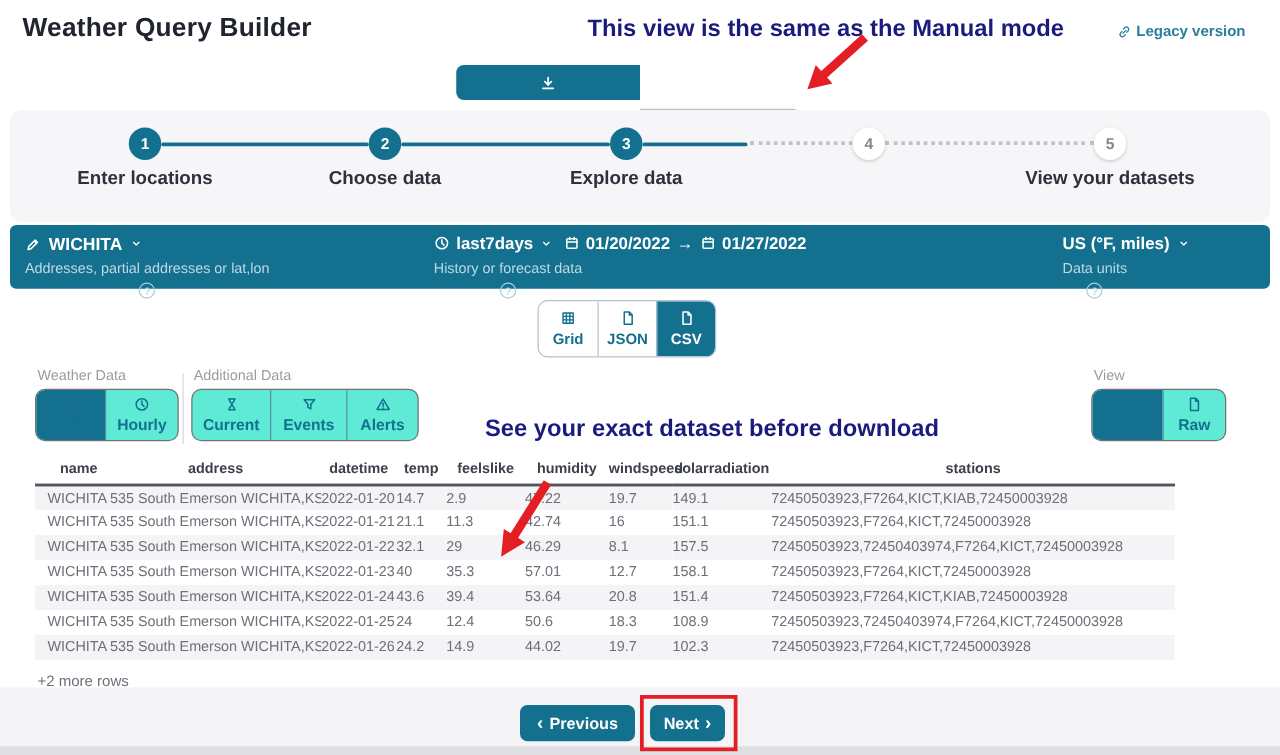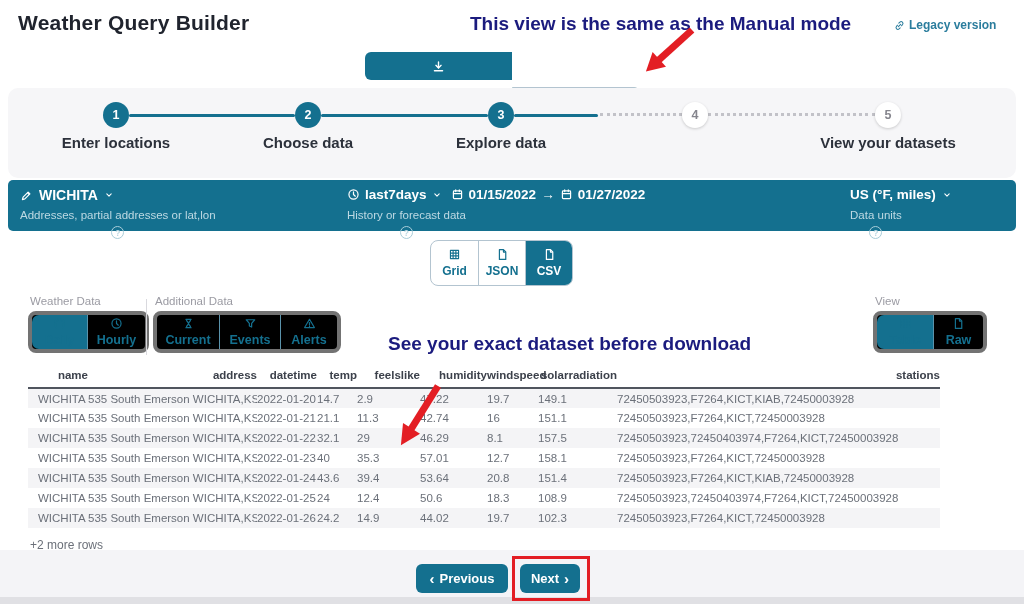--- a/index.html
+++ b/index.html
@@ -40,28 +40,28 @@
   .chev { width:10px; height:10px; }
 
   
   .fmt { left:430px; top:240px; display:flex; border:1px solid #b3c4d0; border-radius:8px; background:#fff; z-index:6; overflow:hidden; }
   .fmt-cell { width:47px; height:44px; display:flex; flex-direction:column; align-items:center; justify-content:center; gap:3px; font-weight:700; font-size:12px; color:#14708f; cursor:pointer; }
   .fmt-cell + .fmt-cell { border-left:1px solid #b3c4d0; }
   .cell-sel { background:#14708f; color:#fff; }
 
   
   .sec-label { font-size:11.5px; color:#9b9ba3; }
-  .btngroup { top:311px; display:flex; border:4px solid #737373; border-radius:8px; background:#000000; height:42px; overflow:hidden; }
+  .btngroup { top:311px; display:flex; border:1px solid #737373; border-radius:8px; background:#5eead4; height:42px; overflow:hidden; }
   .bg-cell { display:flex; flex-direction:column; align-items:center; justify-content:center; gap:3px; font-weight:700; font-size:12.5px; color:#14708f; cursor:pointer; }
   .bg-cell + .bg-cell { border-left:1px solid #5b93ab; }
   .vdivider { left:146px; top:299px; width:1px; height:56px; background:#d9d9de; }
 
   
   .dtable { left:28px; top:362px; width:912px; border-collapse:collapse; table-layout:fixed; font-size:11.5px; color:#6b7079; }
-  .dtable th { font-weight:700; color:#3c414b; text-align:right; height:26px; vertical-align:middle; border-bottom:2px solid #50555e; padding:0; white-space:nowrap; }
+  .dtable th { font-weight:700; color:#3c414b; text-align:center; height:26px; vertical-align:middle; border-bottom:2px solid #50555e; padding:0; white-space:nowrap; }
   .dtable td { height:20px; padding:0; white-space:nowrap; overflow:hidden; vertical-align:middle; }
   .dtable th:first-child, .dtable td:first-child { padding-left:10px; }
   .dtable tr.stripe { background:#f4f4f6; }
   .more-rows { left:30px; top:538px; font-size:12px; color:#6b7079; cursor:pointer; }
 
   
   .footer { left:0; top:550px; width:1024px; height:54px; background:#f4f4f7; z-index:10; }
   .bottom-strip { left:0; top:597px; width:1024px; height:7px; background:#e0e0e4; z-index:11; }
   .btn { position:absolute; z-index:12; background:#14708f; color:#fff; font-weight:700; font-size:13px; border-radius:6px; display:flex; align-items:center; justify-content:center; gap:5px; border:none; cursor:pointer; font-family:inherit; }
   .btn-prev { left:416px; top:564px; width:92px; height:29px; }
@@ -216,21 +216,21 @@
     <svg class="ic">
         <use href="#i-clock"></use>
       </svg>
     <span>last7days</span>
     <svg class="chev">
         <use href="#i-chevdown"></use>
       </svg>
     <svg class="ic" style="margin-left:4px">
         <use href="#i-cal"></use>
       </svg>
-    <span>01/15/2022</span>
+    <span>01/20/2022</span>
     <span style="font-weight:400">→</span>
     <svg class="ic">
         <use href="#i-cal"></use>
       </svg>
     <span>01/27/2022</span>
   </div>
   <div class="q-hint" style="left:339px">
     <span>History or forecast data</span>
     <span class="qm">?</span>
   </div>

